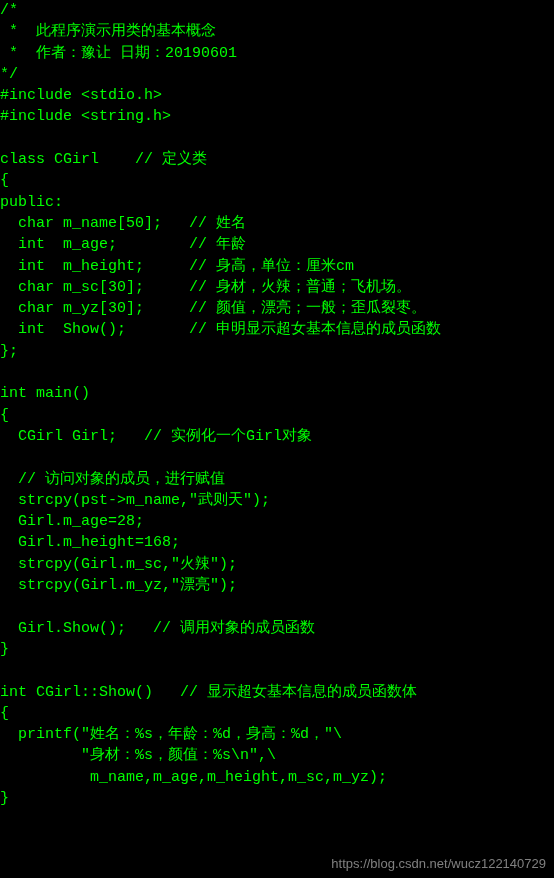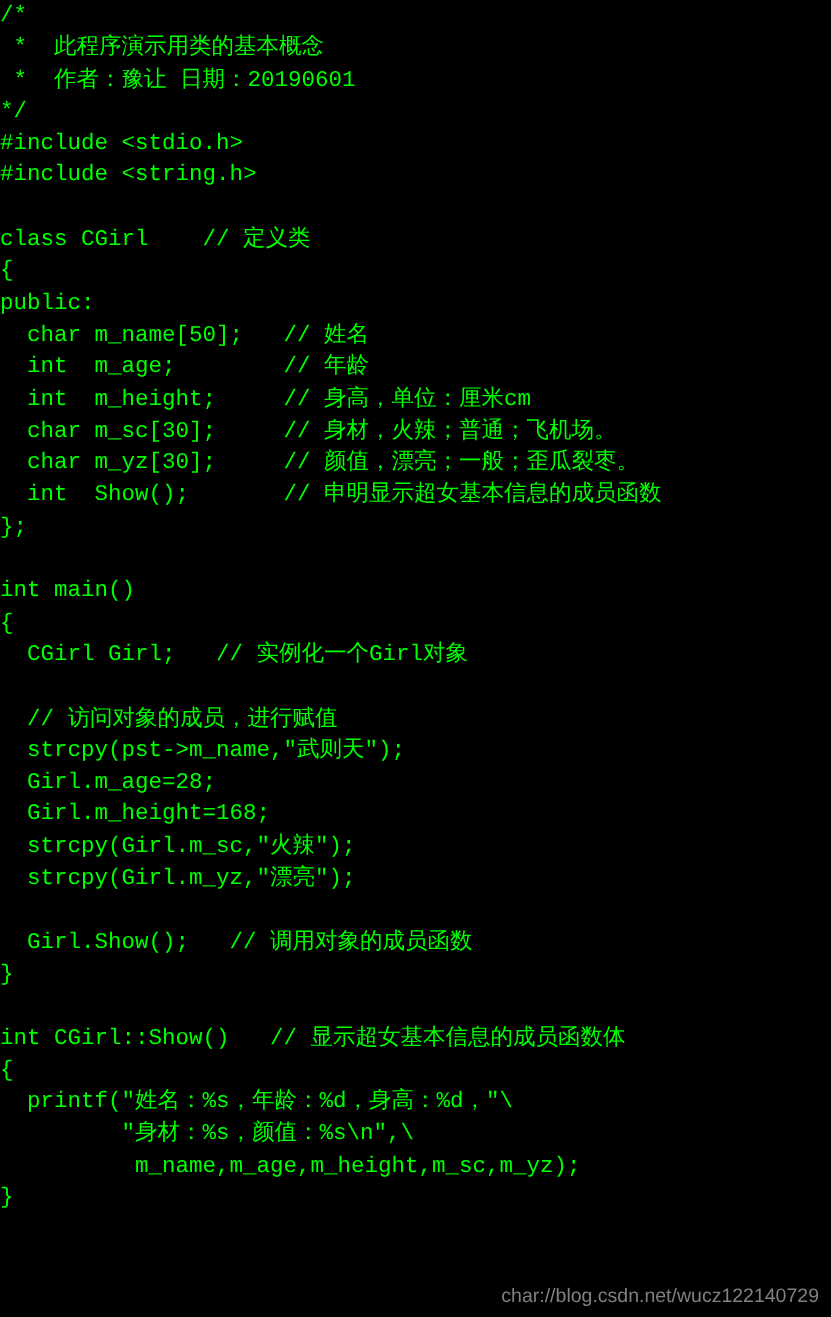--- a/index.html
+++ b/index.html
@@ -27,13 +27,13 @@
     color: #808080;
     font-size: 13px;
     font-family: Arial, sans-serif;
   }
 </style>
 </head>
 <body>
 
 <pre id="code-container"><span class="code-line">/*</span><span class="code-line"> *  此程序演示用类的基本概念</span><span class="code-line"> *  作者：豫让 日期：20190601</span><span class="code-line">*/</span><span class="code-line">#include &lt;stdio.h&gt;</span><span class="code-line">#include &lt;string.h&gt;</span><span class="code-line">&nbsp;</span><span class="code-line">class CGirl    // 定义类</span><span class="code-line">{</span><span class="code-line">public:</span><span class="code-line">  char m_name[50];   // 姓名</span><span class="code-line">  int  m_age;        // 年龄</span><span class="code-line">  int  m_height;     // 身高，单位：厘米cm</span><span class="code-line">  char m_sc[30];     // 身材，火辣；普通；飞机场。</span><span class="code-line">  char m_yz[30];     // 颜值，漂亮；一般；歪瓜裂枣。</span><span class="code-line">  int  Show();       // 申明显示超女基本信息的成员函数</span><span class="code-line">};</span><span class="code-line">&nbsp;</span><span class="code-line">int main()</span><span class="code-line">{</span><span class="code-line">  CGirl Girl;   // 实例化一个Girl对象</span><span class="code-line">&nbsp;</span><span class="code-line">  // 访问对象的成员，进行赋值</span><span class="code-line">  strcpy(pst-&gt;m_name,"武则天");</span><span class="code-line">  Girl.m_age=28;</span><span class="code-line">  Girl.m_height=168;</span><span class="code-line">  strcpy(Girl.m_sc,"火辣");</span><span class="code-line">  strcpy(Girl.m_yz,"漂亮");</span><span class="code-line">&nbsp;</span><span class="code-line">  Girl.Show();   // 调用对象的成员函数</span><span class="code-line">}</span><span class="code-line">&nbsp;</span><span class="code-line">int CGirl::Show()   // 显示超女基本信息的成员函数体</span><span class="code-line">{</span><span class="code-line">  printf("姓名：%s，年龄：%d，身高：%d，"\</span><span class="code-line">         "身材：%s，颜值：%s\n",\</span><span class="code-line">          m_name,m_age,m_height,m_sc,m_yz);</span><span class="code-line">}</span></pre>
 
-<div class="watermark">char://blog.csdn.net/wucz122140729</div>
+<div class="watermark">https://blog.csdn.net/wucz122140729</div>
 
 </body></html>

